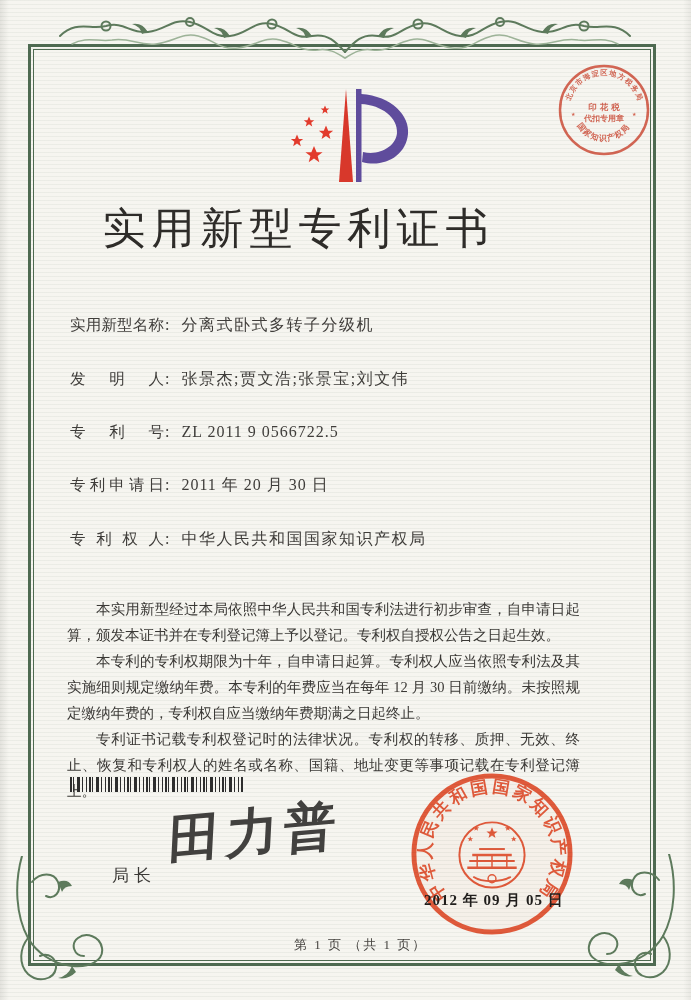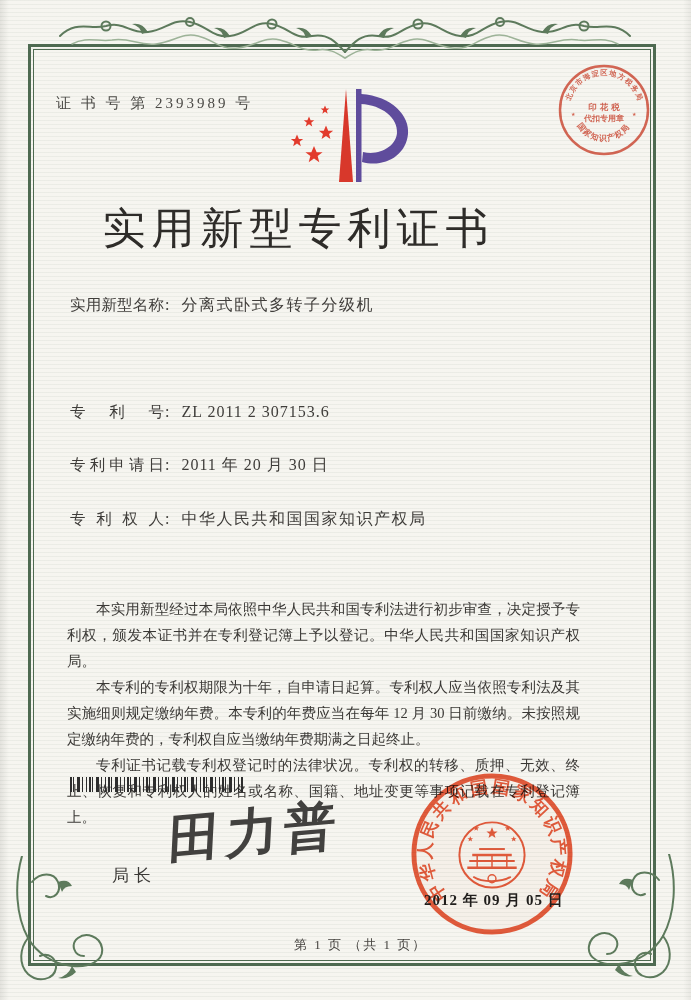--- a/index.html
+++ b/index.html
@@ -16,21 +16,21 @@
   
   .frame{position:absolute;left:28px;top:44px;width:622px;height:916px;
     border:3px solid #4e6a51;}
   .frame::after{content:"";position:absolute;inset:2px;border:1px solid #4e6a51;}
   
   .cert-no{position:absolute;left:56px;top:94px;font-size:15px;letter-spacing:3px;color:#4b4a46;}
   .logo{position:absolute;left:276px;top:86px;width:142px;height:110px;}
   .title{position:absolute;left:0;top:200px;width:597px;text-align:center;
     font-size:43px;letter-spacing:6px;color:#2e2c29;font-weight:500;}
   
-  .field-row{position:absolute;left:70px;width:540px;white-space:nowrap;font-size:16px;color:#3f3d3a;}
+  .field-row{position:absolute;left:70px;width:540px;white-space:nowrap;font-size:16px;color:#3f3d3a;margin-top:20px;}
   .field-label{display:inline-block;width:94px;text-align:justify;text-align-last:justify;
     font-size:15.5px;vertical-align:baseline;}
   .field-colon{display:inline-block;margin-left:1px;}
   .field-value{margin-left:12px;letter-spacing:1.5px;}
   
   .body-text{position:absolute;left:67px;top:596px;width:513px;font-size:14.5px;
     line-height:26px;color:#3a3835;text-align:justify;}
   .body-text p{margin:0;text-indent:2em;}
   
   .barcode{position:absolute;left:70px;top:777px;width:174px;height:15px;
@@ -105,53 +105,55 @@
   <svg class="corner-br" viewBox="0 0 105 128" fill="none">
     <g stroke="#5d7a5c" stroke-width="2" stroke-linecap="round">
       <path d="M10,0 C2,28 4,60 16,82 C24,96 40,108 60,110 C78,112 92,104 90,92 C88,80 74,76 66,82 C58,88 62,100 72,100"></path>
       <path d="M16,82 C8,92 6,108 16,118 C26,127 42,124 44,112 C45,102 36,96 28,100"></path>
       <path d="M20,26 C28,16 42,16 46,26 C50,36 42,44 34,40"></path>
       <path d="M60,110 q-4,10 -14,12 q10,2 18,-6 z" fill="#5d7a5c" stroke="none"></path>
       <path d="M46,26 q10,-4 14,4 q-8,0 -10,6 z" fill="#5d7a5c" stroke="none"></path>
     </g>
   </svg>
 
-  <div class="cert-no">证 书 号 第 2393989 号</div>
 
   <svg class="logo" viewBox="0 0 142 110">
     <defs>
       <path id="star" d="M0,-10 L2.94,-3.09 L9.51,-3.09 L4.05,1.18 L5.88,8.09 L0,4 L-5.88,8.09 L-4.05,1.18 L-9.51,-3.09 L-2.94,-3.09 Z"></path>
     </defs>
     <polygon points="63,96 70,3 77,96" fill="#d8382b"></polygon>
     <rect x="80" y="3" width="5.5" height="93" fill="#5f4c9c"></rect>
     <path d="M85,8 C116,10 134,30 132,48 C130,70 108,82 86,76 L87,66 C104,70 120,60 121,47 C122,32 106,19 85,18 Z" fill="#5f4c9c"></path>
     <use href="#star" transform="translate(49,24) scale(0.45)" fill="#e23b2c"></use>
     <use href="#star" transform="translate(33,36) scale(0.55)" fill="#e23b2c"></use>
     <use href="#star" transform="translate(50,47) scale(0.75)" fill="#e23b2c"></use>
     <use href="#star" transform="translate(21,55) scale(0.65)" fill="#e23b2c"></use>
     <use href="#star" transform="translate(38,69) scale(0.9)" fill="#e23b2c"></use>
   </svg>
 
   <div class="title">实用新型专利证书</div>
 
   <div class="field-row" style="top:295px">
     <span class="field-label">实用新型名称</span><span class="field-colon">:</span><span class="field-value">分离式卧式多转子分级机</span>
   </div>
+  <div class="field-row" style="top:349px">
+    <span class="field-label">发明人</span><span class="field-colon">:</span><span class="field-value">张景杰;贾文浩;张景宝;刘文伟</span>
+  </div>
   <div class="field-row" style="top:402px">
-    <span class="field-label">专利号</span><span class="field-colon">:</span><span class="field-value" style="letter-spacing:1px">ZL 2011 2 307153.6</span>
+    <span class="field-label">专利号</span><span class="field-colon">:</span><span class="field-value" style="letter-spacing:1px">ZL 2011 9 0566722.5</span>
   </div>
   <div class="field-row" style="top:455px">
     <span class="field-label">专利申请日</span><span class="field-colon">:</span><span class="field-value" style="letter-spacing:1px">2011 年 20 月 30 日</span>
   </div>
   <div class="field-row" style="top:509px">
     <span class="field-label">专利权人</span><span class="field-colon">:</span><span class="field-value">中华人民共和国国家知识产权局</span>
   </div>
 
   <div class="body-text">
-    <p>本实用新型经过本局依照中华人民共和国专利法进行初步审查，决定授予专利权，颁发本证书并在专利登记簿上予以登记。中华人民共和国国家知识产权局。</p>
+    <p>本实用新型经过本局依照中华人民共和国专利法进行初步审查，自申请日起算，颁发本证书并在专利登记簿上予以登记。专利权自授权公告之日起生效。</p>
     <p>本专利的专利权期限为十年，自申请日起算。专利权人应当依照专利法及其实施细则规定缴纳年费。本专利的年费应当在每年 12 月 30 日前缴纳。未按照规定缴纳年费的，专利权自应当缴纳年费期满之日起终止。</p>
     <p>专利证书记载专利权登记时的法律状况。专利权的转移、质押、无效、终止、恢复和专利权人的姓名或名称、国籍、地址变更等事项记载在专利登记簿上。</p>
   </div>
 
   <div class="barcode"></div>
 
   <div class="commissioner-label">局长</div>
   <div class="signature">田力普</div>
 
   <svg class="seal" viewBox="0 0 170 170">

